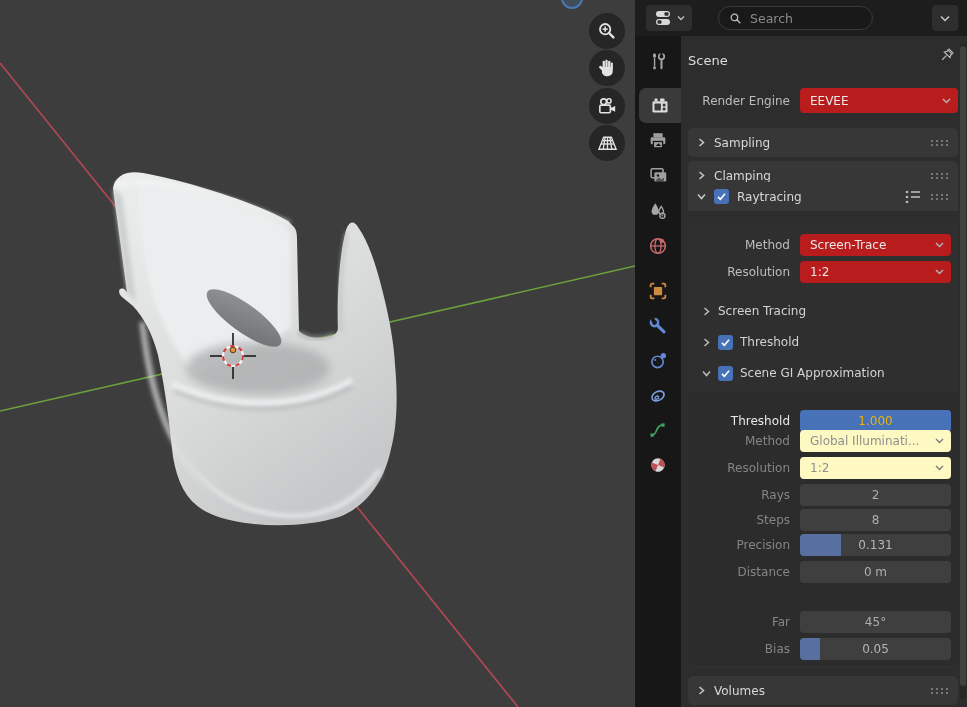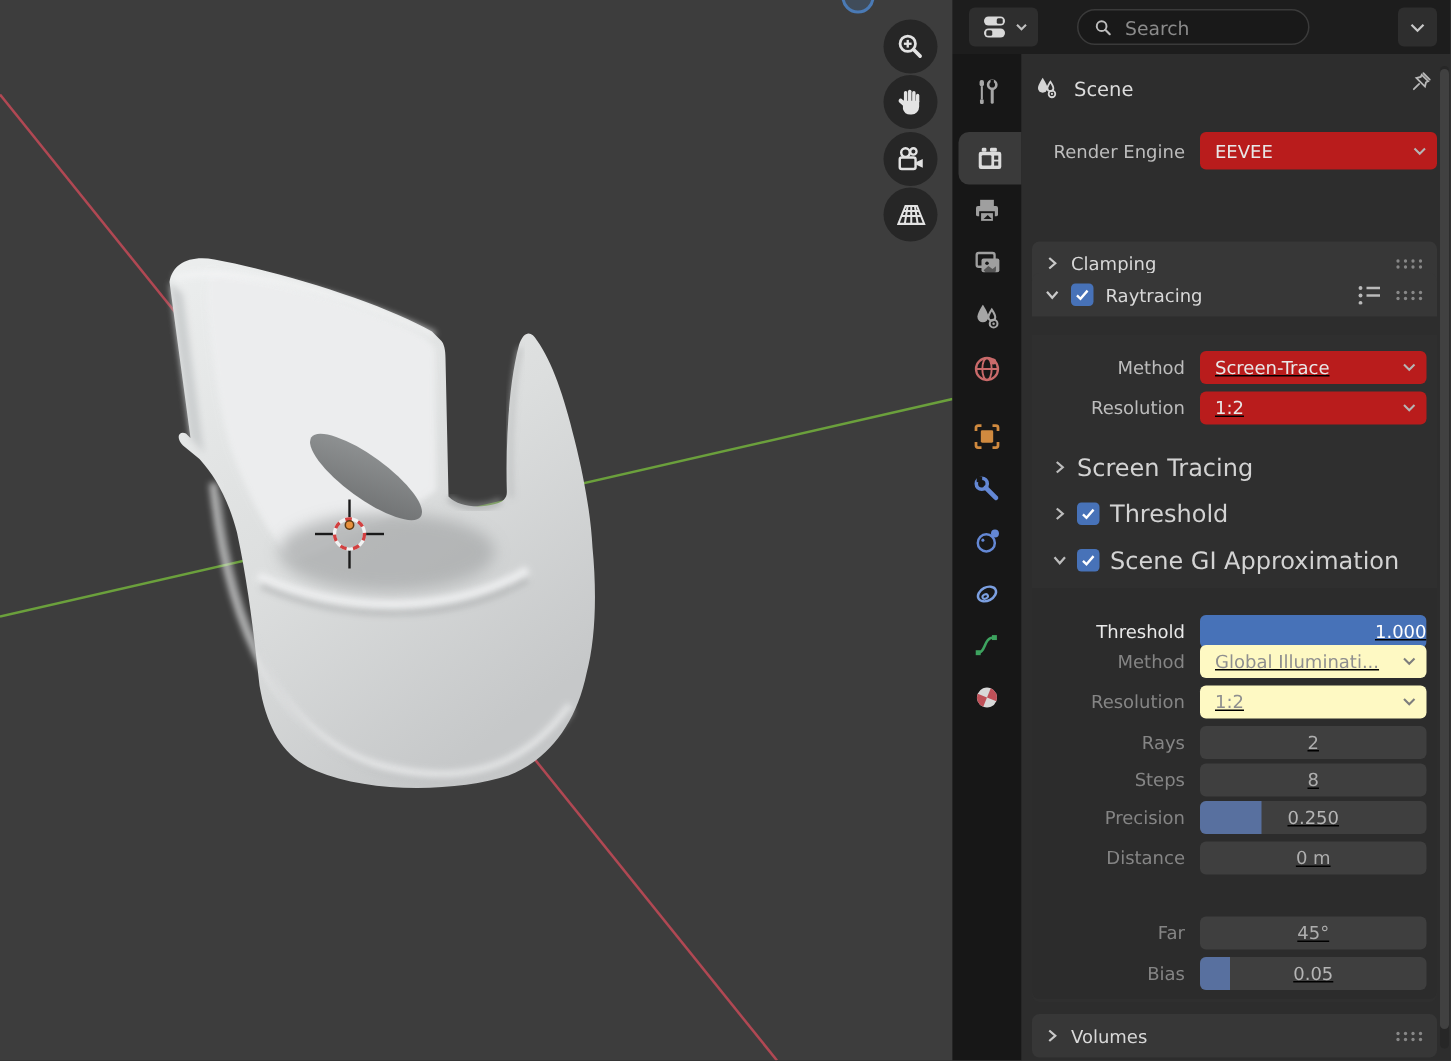--- a/index.html
+++ b/index.html
@@ -23,53 +23,53 @@
   .topbar{position:absolute;left:635px;top:0;width:332px;height:36px;background:#1d1d1d;}
   .ed-btn{position:absolute;left:11px;top:5px;width:46px;height:26px;background:#2e2e2e;border-radius:4px;
     display:flex;align-items:center;justify-content:center;gap:3px;}
   .searchbox{position:absolute;left:83px;top:6px;width:155px;height:24px;background:#191919;
     border:1px solid #3a3a3a;border-radius:12px;box-sizing:border-box;
     display:flex;align-items:center;gap:8px;padding:0 10px;color:#8b8b8b;font-size:12.5px;}
   .opt-btn{position:absolute;left:297px;top:5px;width:26px;height:26px;background:#2e2e2e;border-radius:4px;
     display:flex;align-items:center;justify-content:center;}
   
   .props{position:absolute;left:681px;top:36px;width:286px;height:671px;background:#2d2d2d;}
-  .crumb{position:absolute;left:7px;top:8px;height:24px;display:flex;align-items:flex-end;gap:9px;
-    color:#dcdcdc;font-size:13px;}
+  .crumb{position:absolute;left:7px;top:8px;height:24px;display:flex;align-items:center;gap:9px;
+    color:#dcdcdc;font-size:13px;flex-direction:column;}
   .pin{position:absolute;right:11px;top:10px;}
   .re-row{position:absolute;left:0;top:52px;width:286px;height:26px;}
   .plabel{position:absolute;left:0;top:0;width:109px;height:22px;line-height:22px;text-align:right;
     font-size:12px;color:#bdbdbd;white-space:nowrap;}
   .plabel.lab-on{color:#e9e9e9;}
   .plabel.lab-off{color:#858585;}
   .pfield{position:absolute;left:119px;width:158px;height:22px;box-sizing:border-box;}
   
   .phead{position:absolute;left:7px;width:270px;height:29px;background:#373737;border-radius:5px;
     display:flex;align-items:center;gap:8px;padding:0 9px;box-sizing:border-box;
     color:#d8d8d8;font-size:12px;}
   .phead.open{border-radius:5px 5px 0 0;}
   .rt-body{position:absolute;left:7px;top:187px;width:270px;height:445px;background:#2f2f2f;border-radius:0 0 5px 5px;}
   .rt-shade{position:absolute;left:0px;top:169px;width:270px;height:274px;background:#2c2c2c;border-radius:0 0 5px 5px;}
   .subhead{position:absolute;left:21px;height:22px;display:flex;align-items:center;gap:7px;
-    color:#d3d3d3;font-size:16px;}
+    color:#d3d3d3;font-size:12px;}
   .row{position:absolute;left:16px;width:254px;height:22px;}
   .row .plabel{width:93px;}
-  .row .pfield{left:103px;width:151px;text-decoration:underline;}
+  .row .pfield{left:103px;width:151px;}
   
   .dd{background:#b91c1c;border-radius:4px;height:22px;display:flex;align-items:center;
     color:#e8e8e8;font-size:12px;padding-left:10px;position:relative;}
   .dd.disabled{background:#fef9c3;color:#8f8f8f;}
   .dd .chev{position:absolute;right:7px;top:8px;}
   .vfield{background:#3f3f3f;border-radius:4px;height:22px;display:flex;align-items:center;justify-content:center;
     color:#aeaeae;font-size:12px;}
   .slider{background:#3f3f3f;border-radius:4px;height:22px;position:relative;overflow:hidden;
     display:flex;align-items:center;justify-content:center;font-size:12px;color:#b5b5b5;}
   .slider .sfill{position:absolute;left:0;top:0;bottom:0;background:#58709f;}
   .slider .sval{position:relative;z-index:1;}
-  .slider.on{color:#ffffff;justify-content:flex-end;}
+  .slider.on{color:#eab308;}
   .slider.on .sfill{background:#4772b8;}
   .fill-100{width:100%;}
   .fill-27{width:27%;}
   .fill-13{width:13%;}
   .cb{width:15px;height:15px;border-radius:3px;background:#4772b8;display:flex;align-items:center;justify-content:center;flex:0 0 auto;}
   .grip{position:absolute;right:9px;top:11px;width:19px;height:8px;}
   .listicon{position:absolute;right:37px;top:7px;}
   .scrollbar{position:absolute;right:1px;top:8px;width:6px;height:655px;background:#272727;border-radius:3px;}
   .scrollbar .thumb{position:absolute;left:0;top:2px;width:6px;height:640px;background:#414141;border-radius:3px;}
   .ph-label{flex:0 0 auto;}
@@ -358,20 +358,38 @@
     <div class="pfield" style="left:119px;top:0;width:158px;">
       <div class="dd" style="height:25px;">
         <span>EEVEE</span>
         <svg class="chev" style="top:10px;" width="9" height="6" viewBox="0 0 9 6">
           <polyline points="1,1 4.5,4.5 8,1" fill="none" stroke="#b5b5b5" stroke-width="1.4"></polyline>
         </svg>
       </div>
     </div>
   </div>
 
+  <div class="phead" style="top:92px;">
+    <svg width="9" height="9" viewBox="0 0 9 9">
+      <polyline points="2.5,1 6.5,4.5 2.5,8" fill="none" stroke="#c9c9c9" stroke-width="1.5"></polyline>
+    </svg>
+    <span class="ph-label">Sampling</span>
+    <svg class="grip" viewBox="0 0 19 8">
+      <g fill="#878787">
+          <circle cx="2" cy="2" r="1.1"></circle>
+          <circle cx="7" cy="2" r="1.1"></circle>
+          <circle cx="12" cy="2" r="1.1"></circle>
+          <circle cx="17" cy="2" r="1.1"></circle>
+      <circle cx="2" cy="6" r="1.1"></circle>
+          <circle cx="7" cy="6" r="1.1"></circle>
+          <circle cx="12" cy="6" r="1.1"></circle>
+          <circle cx="17" cy="6" r="1.1"></circle>
+        </g>
+    </svg>
+  </div>
 
   <div class="phead" style="top:125px;">
     <svg width="9" height="9" viewBox="0 0 9 9">
       <polyline points="2.5,1 6.5,4.5 2.5,8" fill="none" stroke="#c9c9c9" stroke-width="1.5"></polyline>
     </svg>
     <span class="ph-label">Clamping</span>
     <svg class="grip" viewBox="0 0 19 8">
       <g fill="#878787">
           <circle cx="2" cy="2" r="1.1"></circle>
           <circle cx="7" cy="2" r="1.1"></circle>
@@ -528,21 +546,21 @@
       <span>8</span>
     </div>
       </div>
   </div>
 
   <div class="row" style="top:498px;">
     <div class="plabel lab-off">Precision</div>
     <div class="pfield">
       <div class="slider">
         <div class="sfill fill-27"></div>
-        <span class="sval">0.250</span>
+        <span class="sval">0.131</span>
       </div>
     </div>
   </div>
 
   <div class="row" style="top:525px;">
     <div class="plabel lab-off">Distance</div>
     <div class="pfield">
         <div class="vfield">
       <span>0 m</span>
     </div>

